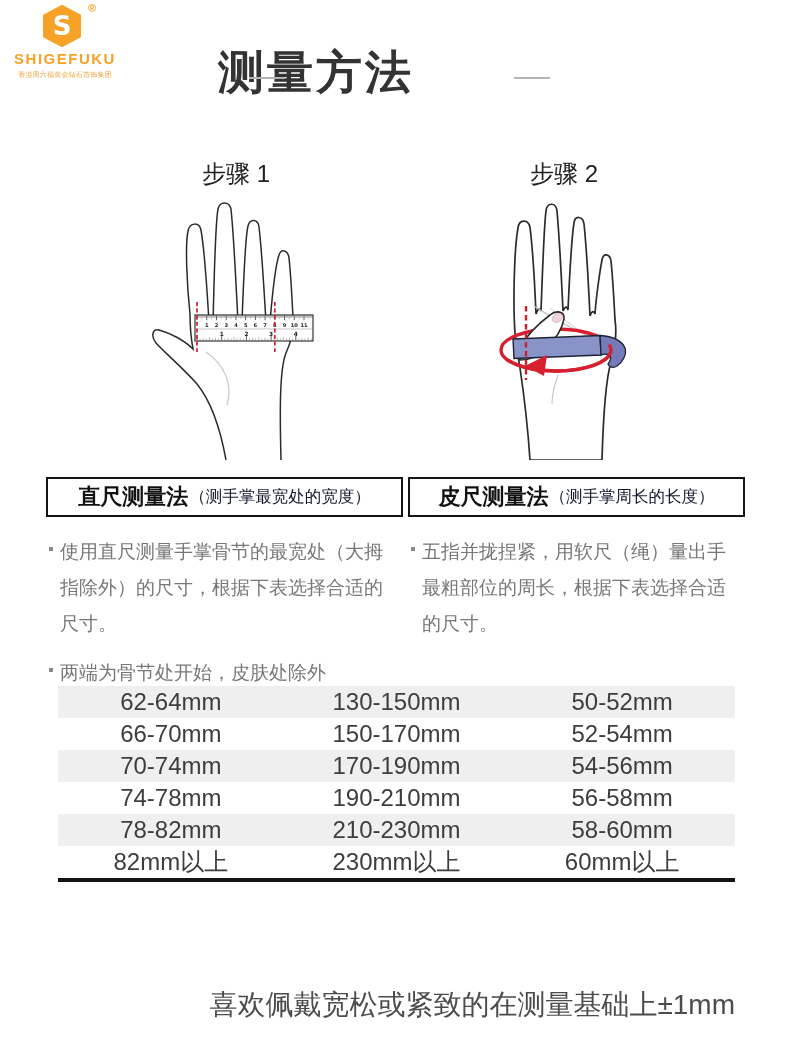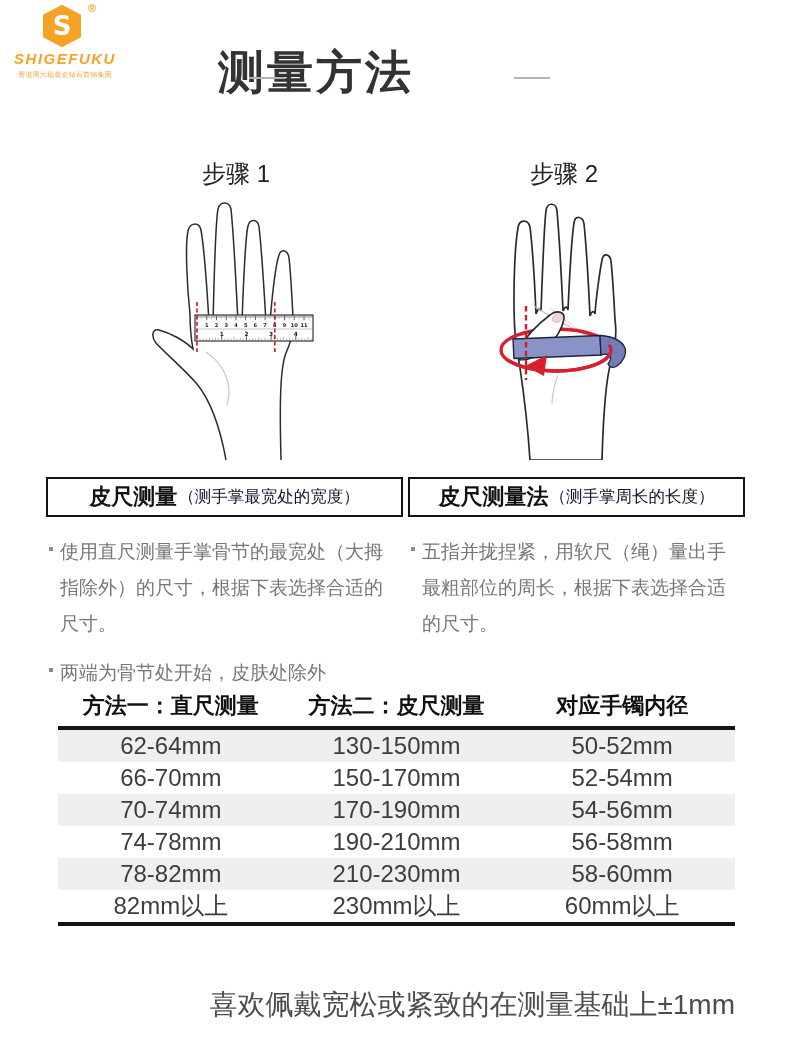--- a/index.html
+++ b/index.html
@@ -4,21 +4,21 @@
 <style>
   html,body{margin:0;padding:0;background:#fff;}
   #page{position:relative;width:790px;height:1062px;background:#fff;overflow:hidden;
         font-family:"Liberation Sans","DejaVu Sans",sans-serif;}
 
   
   .logo{position:absolute;left:13px;top:5px;width:104px;display:flex;flex-direction:column;align-items:center;}
   .logo-badge{position:relative;width:46px;height:42px;}
   .logo-badge svg{display:block;}
   .reg-mark{position:absolute;right:-8px;top:-3px;font-size:11px;color:#F5A227;font-weight:700;}
-  .logo-name{margin-top:3px;font-size:15px;font-weight:700;letter-spacing:1.5px;color:#F5A227;font-style:italic;}
+  .logo-name{margin-top:3px;font-size:15px;font-weight:700;letter-spacing:1.5px;color:#F5A227;}
   .logo-tagline{margin-top:3px;font-size:7px;letter-spacing:0.2px;color:#EFA43C;white-space:nowrap;}
 
   
   .page-title{position:absolute;left:0;top:42px;width:632px;text-align:center;
               font-size:46px;font-weight:700;letter-spacing:3px;color:#333;}
   .title-dash{position:absolute;top:77px;height:2px;width:36px;background:#b3b3b3;}
   .title-dash.left{left:249px;}
   .title-dash.right{left:514px;}
 
   
@@ -309,42 +309,37 @@
     <path d="M 130,145.5 C 144,146.5 152,151 155,158 C 157,164 153,172 147,176
              C 143,178.5 139,177 138,174 C 141,170 142,166 138,164.5 C 134,163.5 133,164.5 131,165 Z" fill="#737CB8" stroke="#1D2336" stroke-width="1.3"></path>
 
     <path d="M 38.4,170.5 A 55,21 0 0 0 139.1,154.6" fill="none" stroke="#D6202F" stroke-width="3.4"></path>
     <polygon points="55,176 77,165 74,186" fill="#D6202F"></polygon>
 
     <line x1="56" y1="116" x2="56" y2="190" stroke="#CC1F2D" stroke-width="2.4" stroke-dasharray="5.5 3.5"></line>
   </svg>
 
   <div class="method-box one">
-    <span class="method-name">皮尺测量</span>
+    <span class="method-name">直尺测量法</span>
     <span class="method-note">（测手掌最宽处的宽度）</span>
   </div>
   <div class="method-box two">
     <span class="method-name">皮尺测量法</span>
     <span class="method-note">（测手掌周长的长度）</span>
   </div>
 
   <ul class="bullets one">
     <li>使用直尺测量手掌骨节的最宽处（大拇指除外）的尺寸，根据下表选择合适的尺寸。</li>
     <li>两端为骨节处开始，皮肤处除外</li>
   </ul>
   <ul class="bullets two">
     <li>五指并拢捏紧，用软尺（绳）量出手最粗部位的周长，根据下表选择合适的尺寸。</li>
   </ul>
 
   <div class="size-table">
-    <div class="thead">
-      <div class="th">方法一：直尺测量</div>
-      <div class="th">方法二：皮尺测量</div>
-      <div class="th">对应手镯内径</div>
-    </div>
     <div class="tbody">
       <div class="tr">
         <div class="td">62-64mm</div>
         <div class="td">130-150mm</div>
         <div class="td">50-52mm</div>
       </div>
       <div class="tr">
         <div class="td">66-70mm</div>
         <div class="td">150-170mm</div>
         <div class="td">52-54mm</div>

